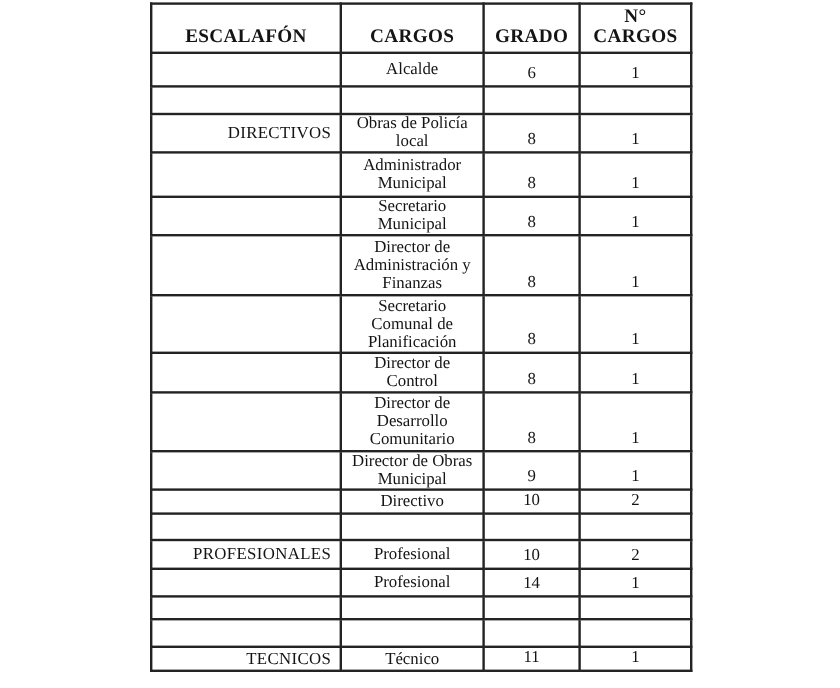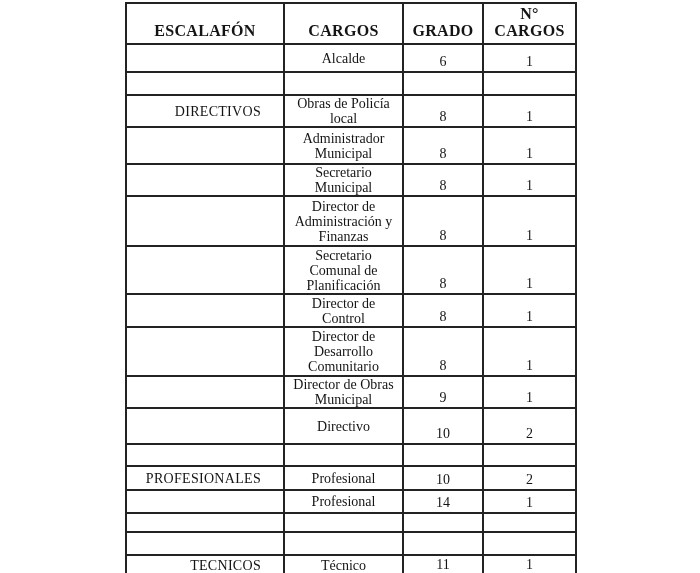--- a/index.html
+++ b/index.html
@@ -48,21 +48,21 @@
   }
   thead tr { height: 41px; }
 
   td {
     font-size: 14px;
     line-height: 15px;
   }
   td.escalafon {
     text-align: right;
     vertical-align: middle;
-    padding-right: 22px;
+    padding-right: 7px;
     letter-spacing: 0.3px;
   }
   td.cargo {
     text-align: center;
     vertical-align: middle;
     white-space: pre-line;
   }
   td.grado, td.n_cargos {
     text-align: center;
     vertical-align: bottom;
@@ -73,21 +73,21 @@
   tbody tr:nth-child(1)  { height: 28px; }  
   tbody tr:nth-child(2)  { height: 23px; }  
   tbody tr:nth-child(3)  { height: 30px; }  
   tbody tr:nth-child(4)  { height: 37px; }  
   tbody tr:nth-child(5)  { height: 32px; }  
   tbody tr:nth-child(6)  { height: 50px; }  
   tbody tr:nth-child(7)  { height: 48px; }  
   tbody tr:nth-child(8)  { height: 33px; }  
   tbody tr:nth-child(9)  { height: 49px; }  
   tbody tr:nth-child(10) { height: 24px; }  
-  tbody tr:nth-child(11) { height: 36px; }  
+  tbody tr:nth-child(11) { height: 20px; }  
   tbody tr:nth-child(12) { height: 22px; }  
   tbody tr:nth-child(13) { height: 24px; }  
   tbody tr:nth-child(14) { height: 23px; }  
   tbody tr:nth-child(15) { height: 19px; }  
   tbody tr:nth-child(16) { height: 23px; }  
   tbody tr:nth-child(17) { height: 20px; }  
   tbody tr:nth-child(18) { height: 23px; }  
 </style>
 </head>
 <body>

